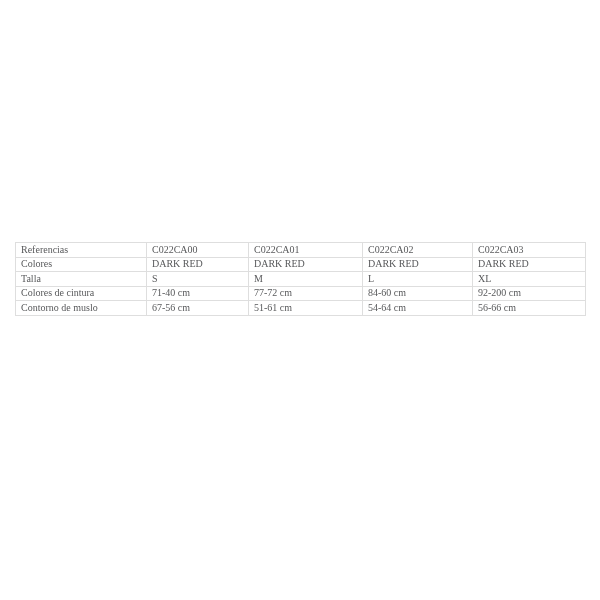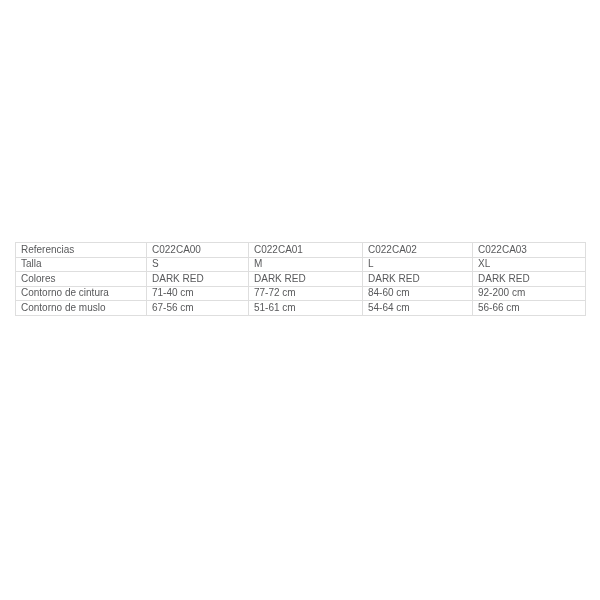--- a/index.html
+++ b/index.html
@@ -5,21 +5,21 @@
   html, body {
     margin: 0;
     padding: 0;
     background: #ffffff;
   }
   .page {
     position: relative;
     width: 600px;
     height: 600px;
     background: #ffffff;
-    font-family: Liberation Sans, sans-serif;
+    font-family: Liberation Serif, serif;
     overflow: hidden;
   }
   table.specs {
     position: absolute;
     left: 15px;
     top: 242px;
     width: 570px;
     border-collapse: collapse;
     table-layout: fixed;
   }
@@ -51,35 +51,35 @@
       </colgroup>
     <tbody>
         <tr>
           <td>Referencias</td>
           <td>C022CA00</td>
           <td>C022CA01</td>
           <td>C022CA02</td>
           <td>C022CA03</td>
         </tr>
         <tr>
+          <td>Colores</td>
+          <td>DARK RED</td>
+          <td>DARK RED</td>
+          <td>DARK RED</td>
+          <td>DARK RED</td>
+        </tr>
+        <tr>
           <td>Talla</td>
           <td>S</td>
           <td>M</td>
           <td>L</td>
           <td>XL</td>
         </tr>
         <tr>
-          <td>Colores</td>
-          <td>DARK RED</td>
-          <td>DARK RED</td>
-          <td>DARK RED</td>
-          <td>DARK RED</td>
-        </tr>
-        <tr>
-          <td>Contorno de cintura</td>
+          <td>Colores de cintura</td>
           <td>71-40 cm</td>
           <td>77-72 cm</td>
           <td>84-60 cm</td>
           <td>92-200 cm</td>
         </tr>
         <tr>
           <td>Contorno de muslo</td>
           <td>67-56 cm</td>
           <td>51-61 cm</td>
           <td>54-64 cm</td>

